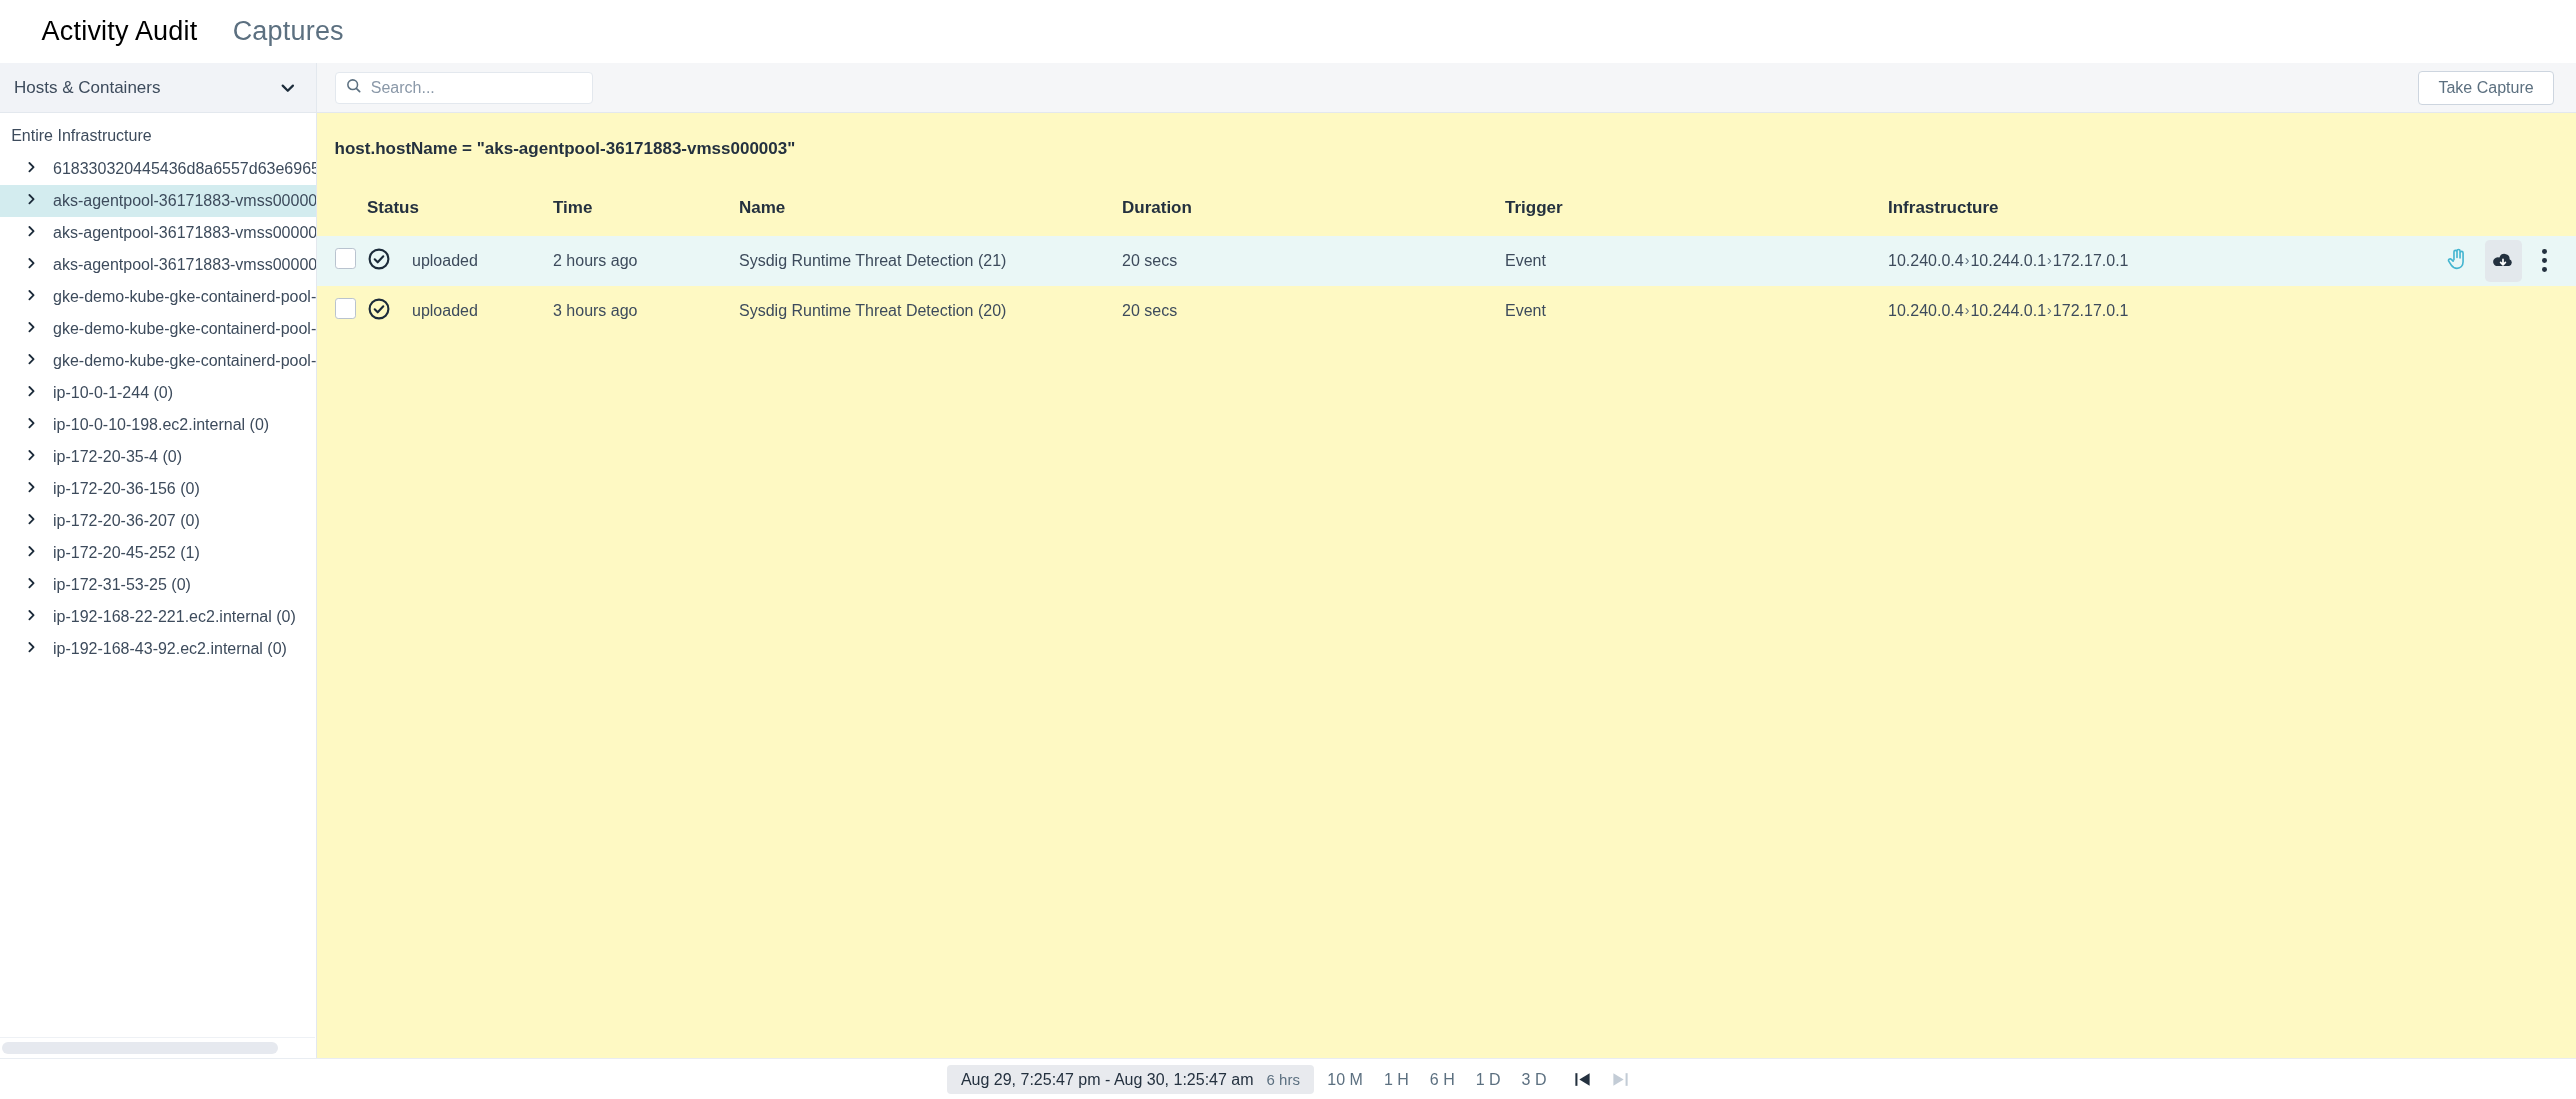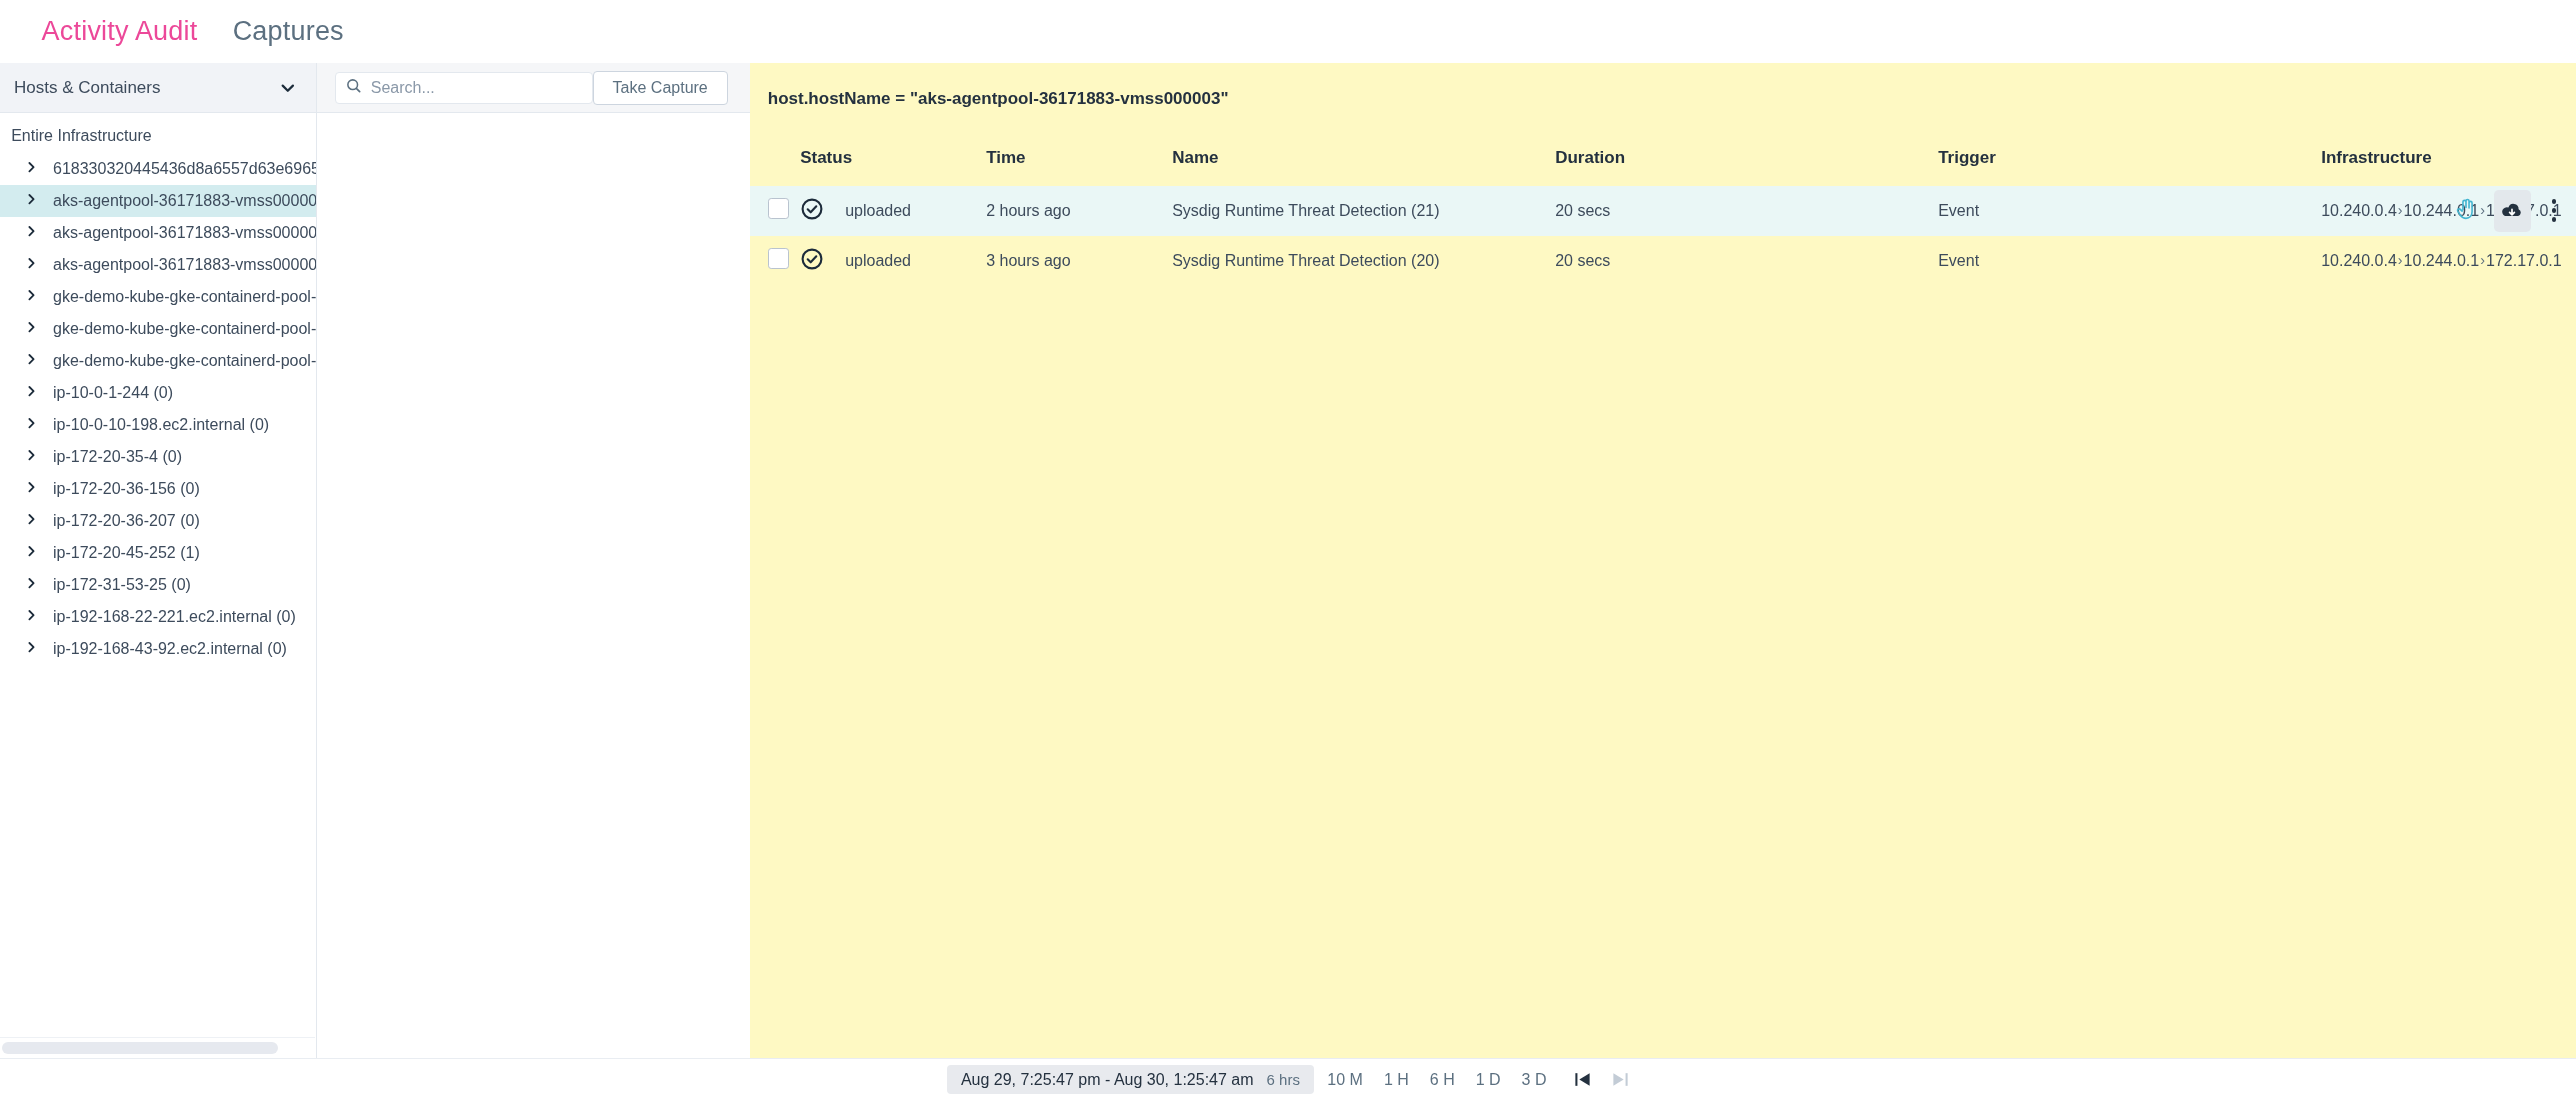--- a/index.html
+++ b/index.html
@@ -17,21 +17,21 @@
   .topbar {
     height: 63px;
     background: #ffffff;
     display: flex;
     align-items: center;
     padding-left: 24px;
     flex: 0 0 63px;
   }
   .tab {
     font-size: 27px;
-    color: #ec4899;
+    color: #000000;
     letter-spacing: 0.2px;
     padding: 0 17.6px;
     line-height: 63px;
     cursor: pointer;
     white-space: nowrap;
   }
   .tab.active { color: #5c7080; }
 
   
   .body { flex: 1 1 auto; display: flex; min-height: 0; position: relative; }
@@ -98,21 +98,21 @@
   }
   .hscroll-thumb {
     height: 11.2px;
     width: 276px;
     margin-left: 1.6px;
     background: #e6e9ef;
     border-radius: 6.4px;
   }
 
   
-  .main { flex: 1 1 auto; display: flex; flex-direction: row; min-width: 0; min-height: 0; }
+  .main { flex: 1 1 auto; display: flex; flex-direction: column; min-width: 0; min-height: 0; }
 
   .toolbar {
     height: 50px;
     flex: 0 0 50px;
     background: #f5f6f8;
     border-bottom: 0.8px solid #e3e8ee;
     display: flex;
     align-items: center;
     padding: 0 22.4px 0 17.6px;
   }

